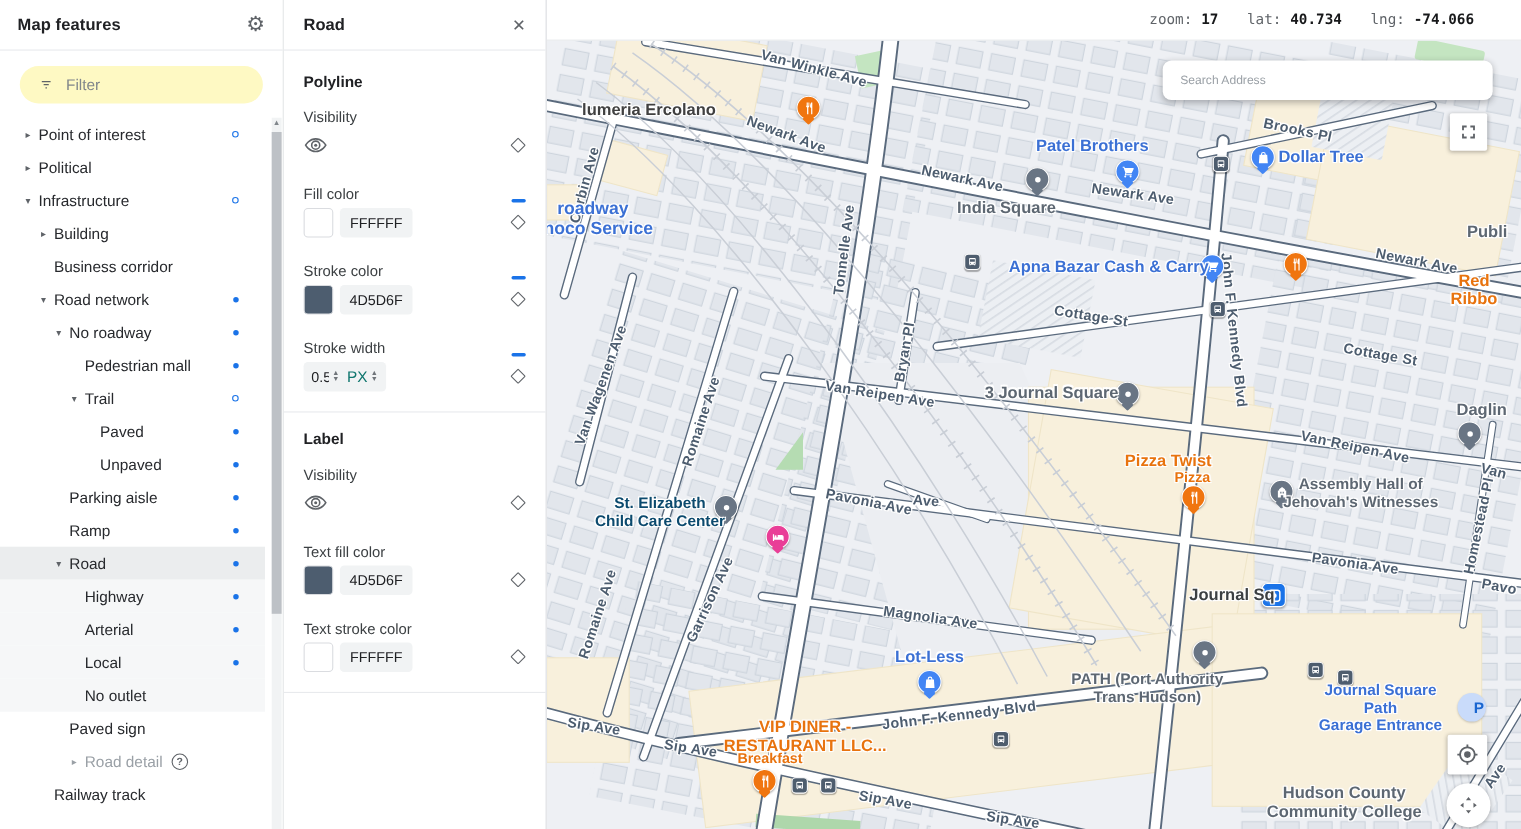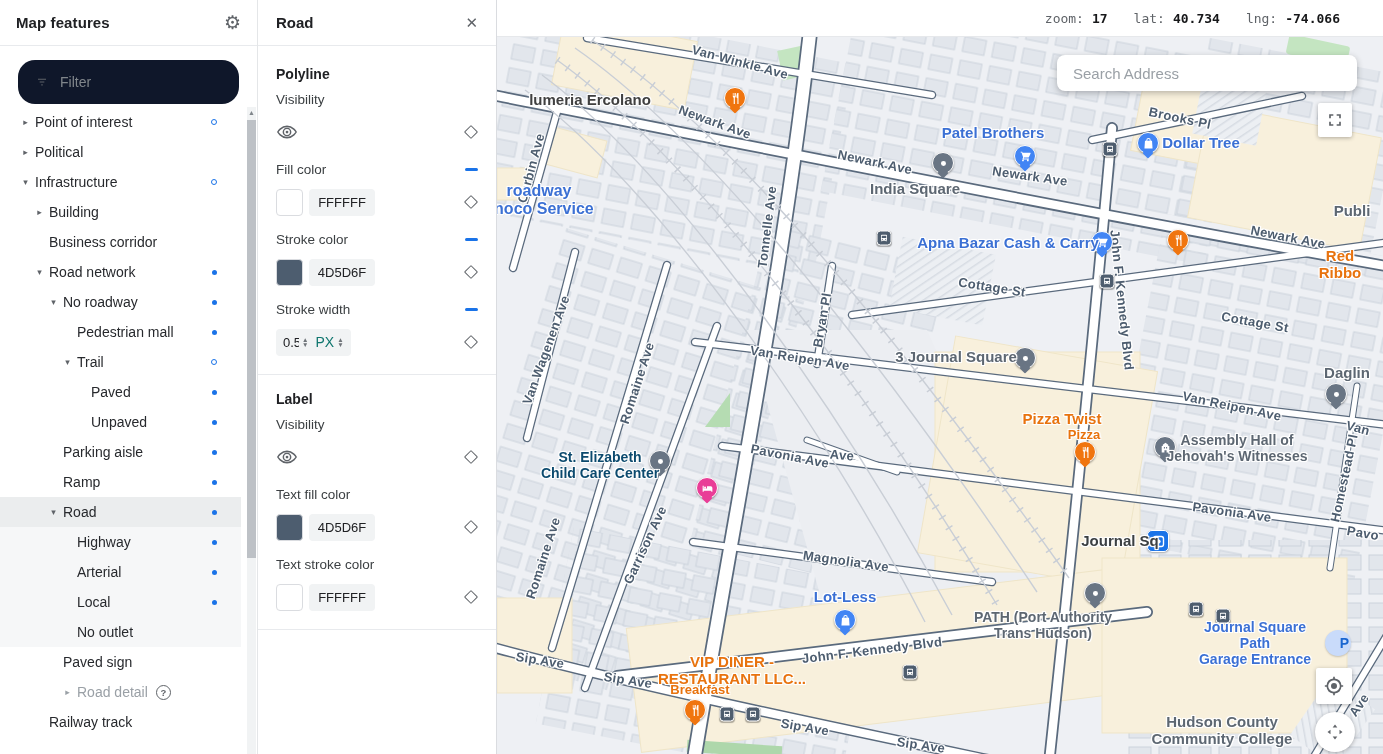--- a/index.html
+++ b/index.html
@@ -4,21 +4,21 @@
 <style>
   *{box-sizing:border-box;margin:0;padding:0}
   body{margin:0;background:#fff;font-family:"Liberation Sans",sans-serif;-webkit-font-smoothing:antialiased}
   .app{position:relative;width:1383px;height:754px;overflow:hidden;background:#fff}
 
   
   .sidebar{position:absolute;left:0;top:0;width:258px;height:754px;background:#fff;border-right:1px solid #e4e6e8;z-index:10}
   .sb-head{height:46px;display:flex;align-items:center;justify-content:space-between;padding:0 16px;border-bottom:1px solid #e8eaed}
   .sb-title{font-size:15px;font-weight:700;color:#202124;letter-spacing:.1px}
   .gear{font-size:19px;color:#5f6368;cursor:pointer;line-height:1}
-  .filterpill{margin:14px 18px 0 18px;height:44px;background:#0f172a;border-radius:17px;display:flex;align-items:center;padding:0 12px;cursor:text}
+  .filterpill{margin:14px 18px 0 18px;height:34px;background:#fef9c3;border-radius:17px;display:flex;align-items:center;padding:0 12px;cursor:text}
   .filterpill svg{width:16px;height:16px;fill:#5f6368;margin:0 10px 0 4px;flex:0 0 auto}
   .filterpill .ph{font-size:14px;color:#80868b}
   .tree{position:absolute;left:0;top:107px;bottom:0;width:241px;overflow:hidden}
   .trow{height:30px;display:flex;align-items:center;padding-left:6px;cursor:pointer}
   .trow[data-state="sel"]{background:#ebedee}
   .trow[data-state="child"]{background:#f6f7f8}
   .tpad{flex:0 0 auto;height:1px}
   .tarr{flex:0 0 15px;width:15px;text-align:center;font-size:9px;color:#5f6368}
   .tlbl{font-size:14px;color:#27292d;margin-left:2px;white-space:nowrap}
   .trow[data-state="dis"] .tlbl,.trow[data-state="dis"] .tarr{color:#9aa0a6}
@@ -32,21 +32,21 @@
   .sb-up{position:absolute;top:2px;left:0;width:100%;text-align:center;font-size:7px;color:#80868b}
   .sb-thumb{position:absolute;top:13px;left:0;width:100%;height:438px;background:#bdc1c6}
 
   
   .styler{position:absolute;left:258px;top:0;width:239px;height:754px;background:#fff;border-right:1px solid #dadce0;z-index:9}
   .st-head{height:46px;display:flex;align-items:center;justify-content:space-between;padding:0 18px;border-bottom:1px solid #e8eaed}
   .st-title{font-size:15px;font-weight:700;color:#202124}
   .xbtn{font-size:15px;color:#5f6368;cursor:pointer}
   .st-body{padding:4px 18px 0 18px}
   .pheading{font-size:14px;font-weight:700;color:#202124;margin:16px 0 2px 0}
-  .prow-label{display:flex;align-items:center;justify-content:space-between;height:30px;margin-top:0}
+  .prow-label{display:flex;align-items:flex-end;justify-content:space-between;height:30px;margin-top:0}
   .prow-label span.lab{font-size:13.5px;color:#3c4043}
   .dash{width:13px;height:3px;border-radius:1.5px;background:#1a73e8}
   .prow-ctl{display:flex;align-items:center;height:36px;margin-bottom:4px}
   .diamond{width:10px;height:10px;border:1.6px solid #5f6368;transform:rotate(45deg);border-radius:1px;margin-left:auto;margin-right:2px;cursor:pointer;flex:0 0 auto}
   .eyeic{width:22px;height:22px;color:#5f6368;cursor:pointer}
   .swatch{width:27px;height:27px;border-radius:4px;border:1px solid #dadce0;margin-right:6px;cursor:pointer;flex:0 0 auto}
   .hexfield{width:66px;height:27px;background:#f1f3f4;border-radius:4px;display:flex;align-items:center;justify-content:center;font-size:13px;color:#202124;cursor:text}
   .stepper{height:27px;background:#f1f3f4;border-radius:4px;display:flex;align-items:center;padding:0 7px;gap:3px}
   .stepnum{font-size:13px;color:#202124;width:16px;overflow:hidden;white-space:nowrap}
   .stepunit{font-size:14px;color:#0f766e;margin-left:4px}
@@ -75,21 +75,21 @@
   .mk-parking{width:26px;height:26px;border-radius:50%;background:#c9dbfa;box-shadow:0 1px 2px rgba(0,0,0,.2)}
   .mk-parking .ltr{font-size:14px;font-weight:700;color:#1a66d0}
 
   
   .topbar{position:absolute;left:497px;top:0;width:886px;height:37px;background:#fff;border-bottom:1px solid #e6e8eb;z-index:6;
     display:flex;align-items:center;justify-content:flex-end;padding-right:43px;gap:26px;font-family:"DejaVu Sans Mono",monospace;font-size:13px}
   .coordpair{display:flex;gap:8px}
   .clabel{color:#5f6368}
   .cval{color:#17181a;font-weight:700}
   .searchbox{position:absolute;left:560px;top:55px;width:300px;height:36px;background:#fff;border-radius:8px;box-shadow:0 2px 6px rgba(32,33,36,.3);z-index:5;display:flex;align-items:center}
-  .searchbox input{border:0;outline:0;background:transparent;width:100%;font-size:15px;color:#a21caf;padding:0 16px;font-family:"Liberation Sans",sans-serif}
+  .searchbox input{border:0;outline:0;background:transparent;width:100%;font-size:11px;color:#a21caf;padding:0 16px;font-family:"Liberation Sans",sans-serif}
   .searchbox input::placeholder{color:#9aa0a6}
   .mapbtn{position:absolute;background:#fff;box-shadow:0 1px 4px rgba(0,0,0,.3);display:flex;align-items:center;justify-content:center;cursor:pointer;z-index:5}
   .mapbtn svg{width:20px;height:20px;fill:#5f6368}
   .fsbtn{left:821px;top:103px;width:34px;height:34px;border-radius:2px}
   .locbtn{left:819px;top:668px;width:36px;height:36px;border-radius:2px}
   .panbtn{left:818px;top:712px;width:40px;height:40px;border-radius:50%}
   .panbtn svg{fill:#616469}
 </style>
 </head>
 <body>

